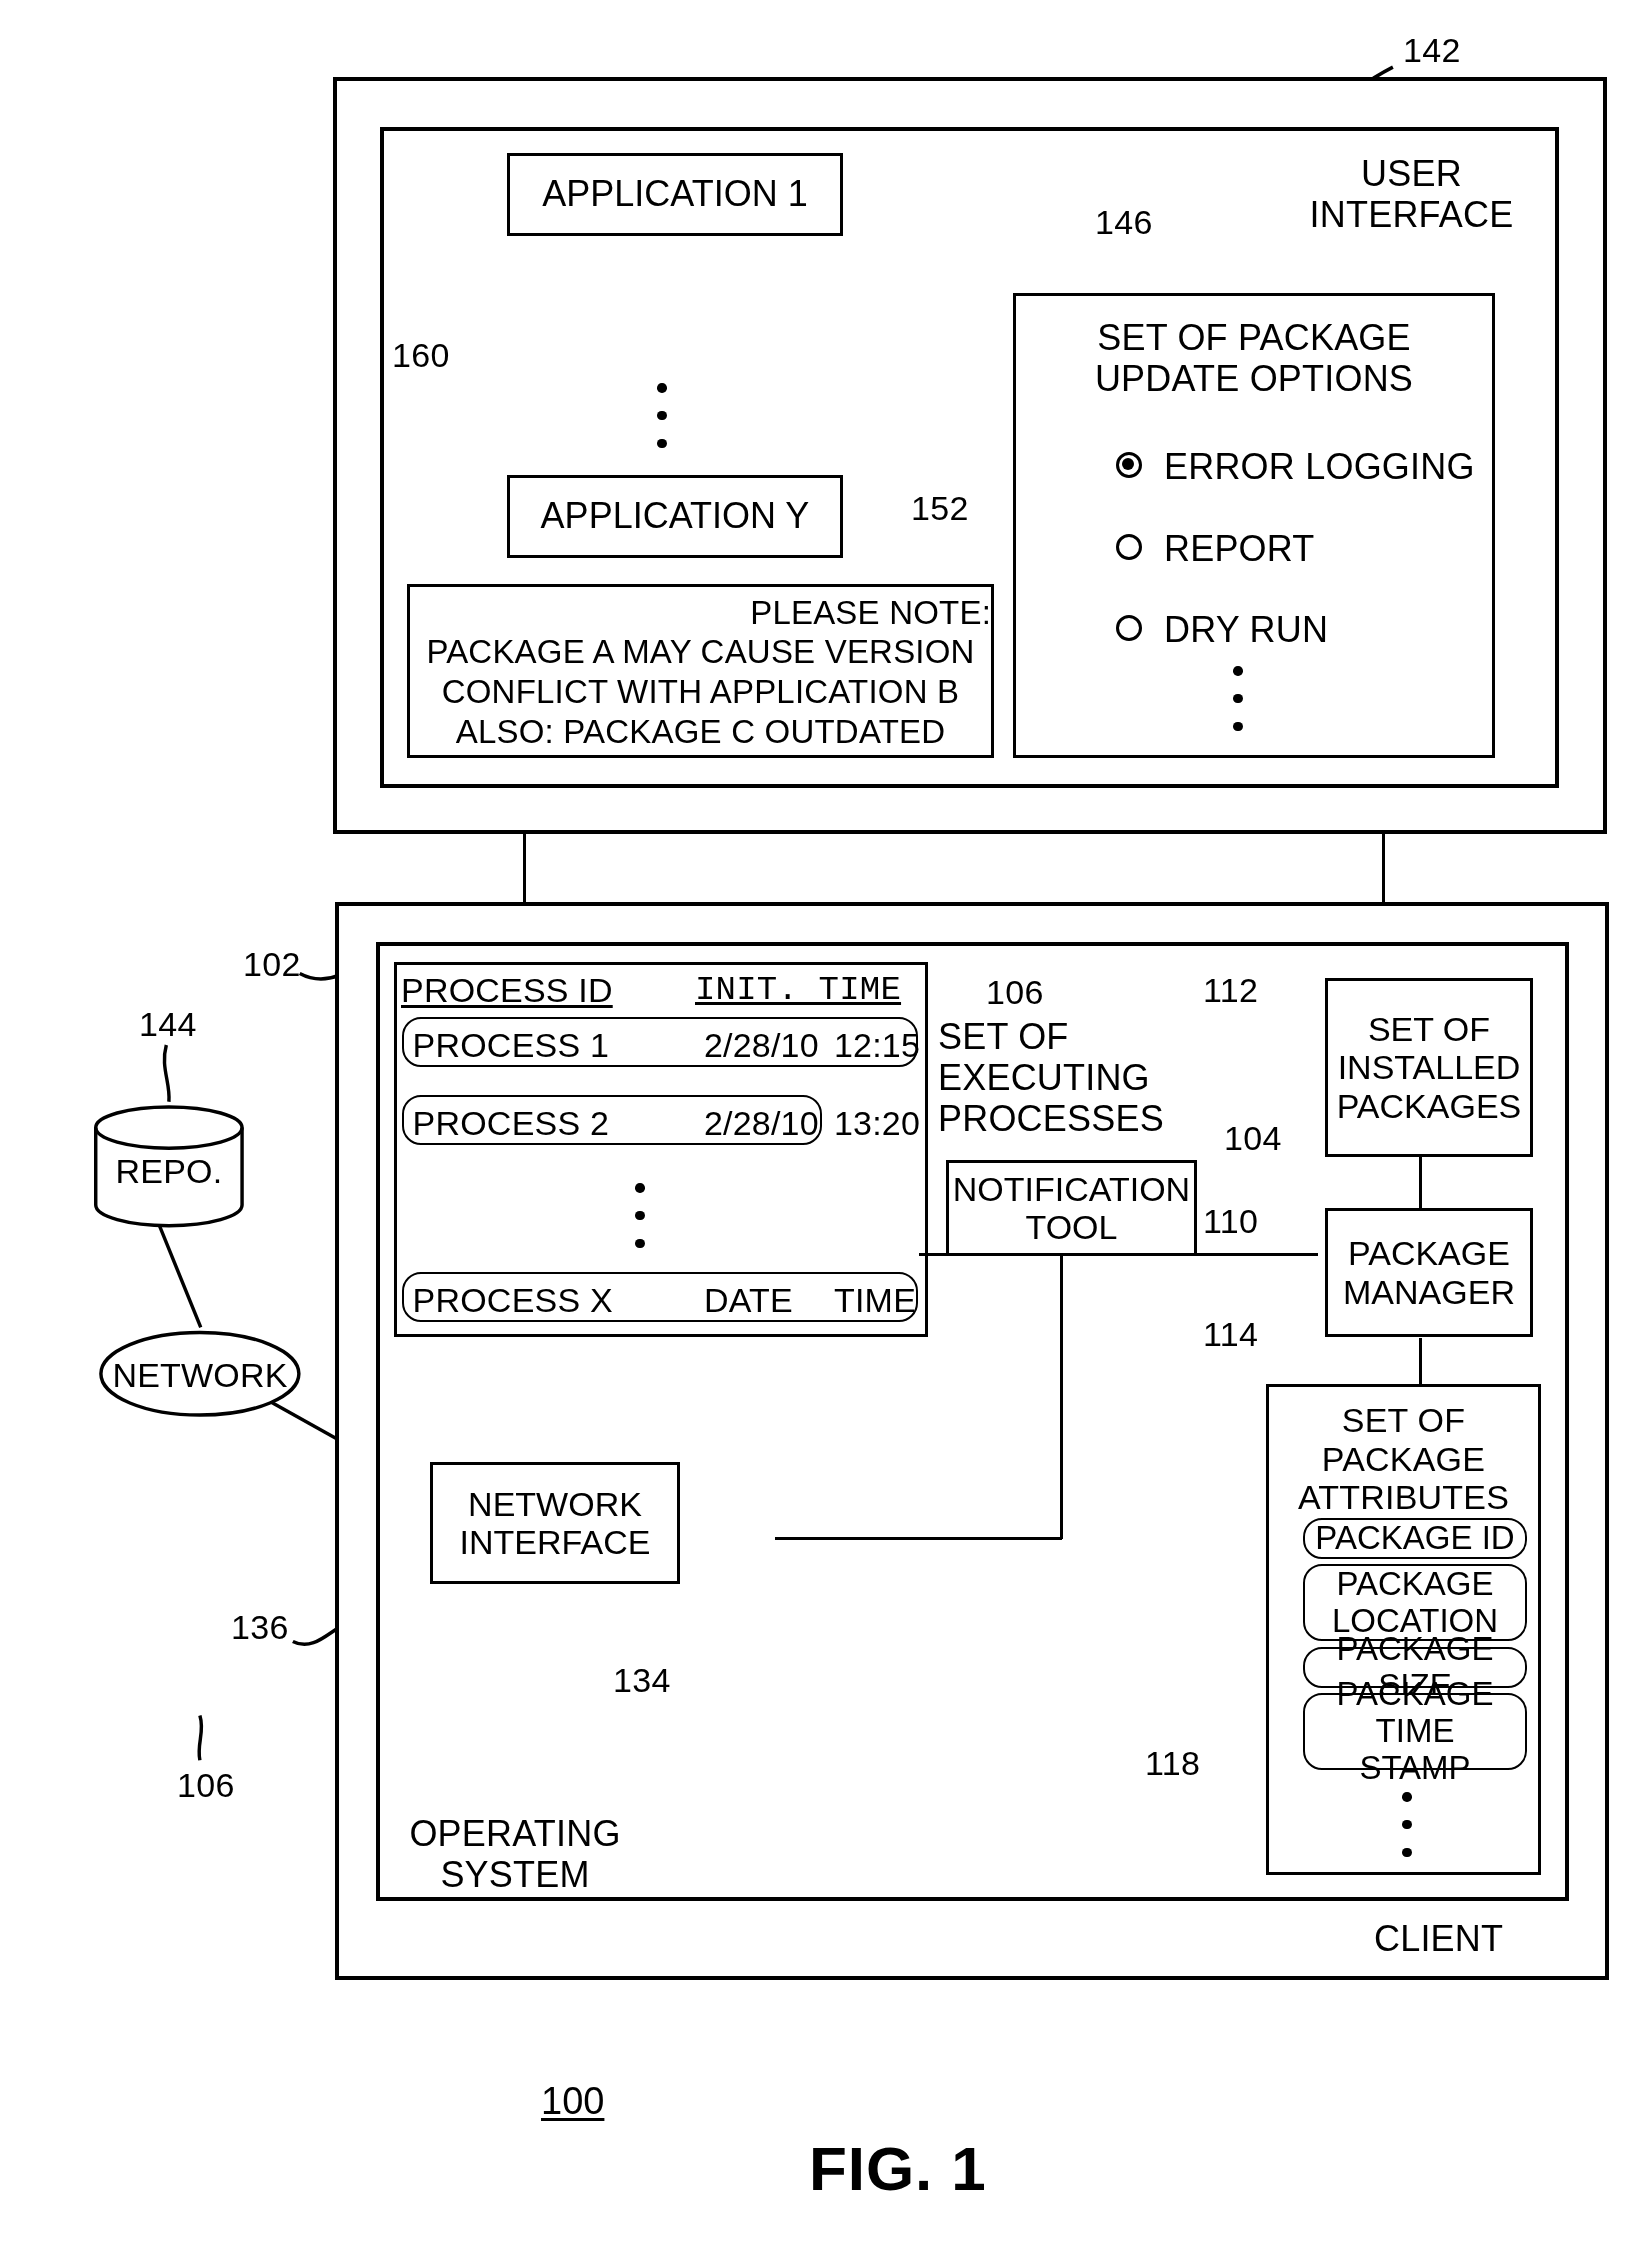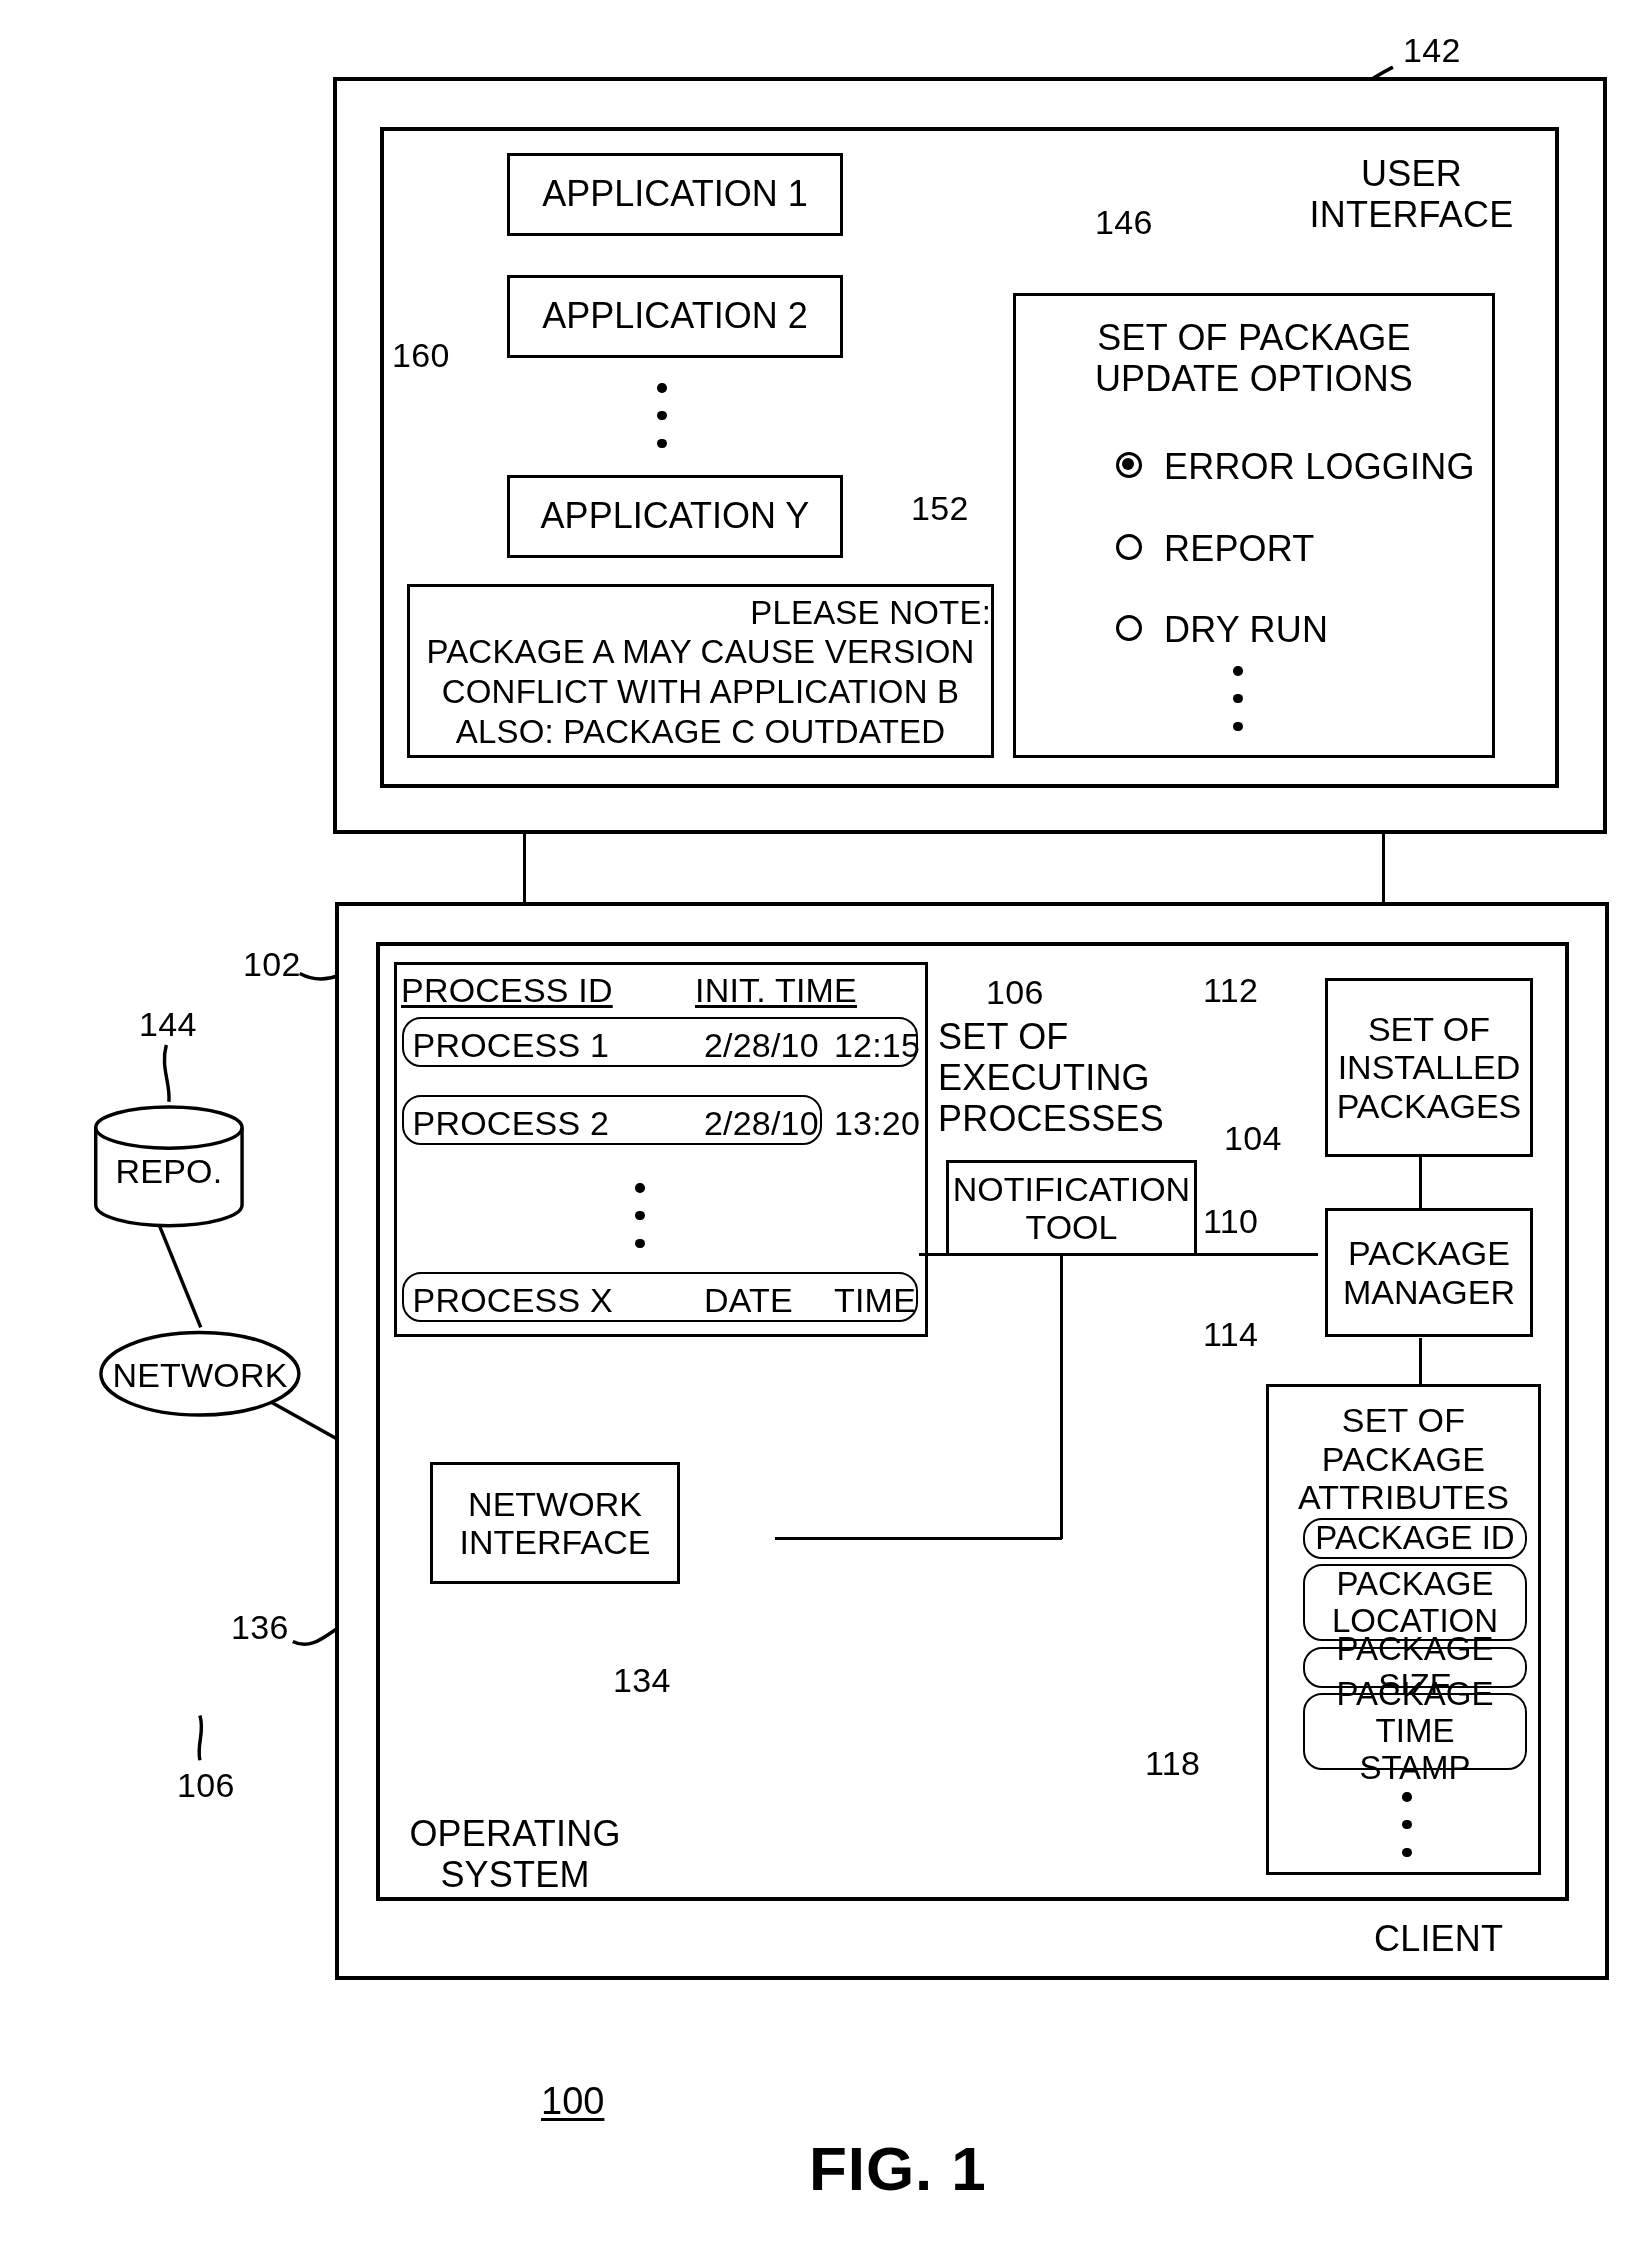--- a/index.html
+++ b/index.html
@@ -182,23 +182,20 @@
   <div class="ref" style="left:1403px; top:31px;">142</div>
 
   <div class="lbl t42" style="left:1308px; top:153px; width:207px; text-align:center;">USER
 INTERFACE</div>
 
   <div class="ref" style="left:392px; top:336px;">160</div>
 
   <div class="box ctr t42" style="left:499px; top:153px; width:336px; height:83px;">
     <span>APPLICATION 1</span>
   </div>
-  <div class="box ctr t42" style="left:499px; top:275px; width:336px; height:83px;">
-    <span>APPLICATION 2</span>
-  </div>
   <div class="vdots" style="left:656px; top:383px; width:12px; height:65px;">
       <i></i>
       <i></i>
       <i></i>
     </div>
   <div class="box ctr t42" style="left:499px; top:475px; width:336px; height:83px;">
     <span>APPLICATION Y</span>
   </div>
 
   <div class="ref" style="left:911px; top:489px;">152</div>
@@ -240,21 +237,21 @@
   <div class="ref" style="left:243px; top:945px;">102</div>
   <div class="ref" style="left:231px; top:1608px;">136</div>
 
   <div class="lbl t42" style="left:403px; top:1813px; width:224px; text-align:center;">OPERATING
 SYSTEM</div>
   <div class="lbl t42" style="left:1374px; top:1918px;">CLIENT</div>
 
   <div class="box" style="left:386px; top:962px; width:534px; height:375px;"></div>
 
   <div class="lbl t40 uline" style="left:401px; top:971px;">PROCESS ID</div>
-  <div class="lbl t40 uline" style="left:695px; top:971px;">INIT. TIME</div>
+  <div class="lbl t40 uline" style="left:695px; top:971px;font-family:Liberation Mono, monospace;">INIT. TIME</div>
 
   <div class="box thin" style="left:394px; top:1017px; width:516px; height:50px;">
     <div class="lbl t40" style="left:8.6px; top:6.9px;">PROCESS 1</div>
     <div class="lbl t40" style="left:300px; top:6.9px;">2/28/10</div>
     <div class="lbl t40" style="left:430px; top:6.9px;">12:15</div>
   </div>
 
   <div class="box thin" style="left:394px; top:1095px; width:420px; height:50px;">
     <div class="lbl t40" style="left:8.6px; top:6.9px;">PROCESS 2</div>
     <div class="lbl t40" style="left:300px; top:6.9px;">2/28/10</div>

